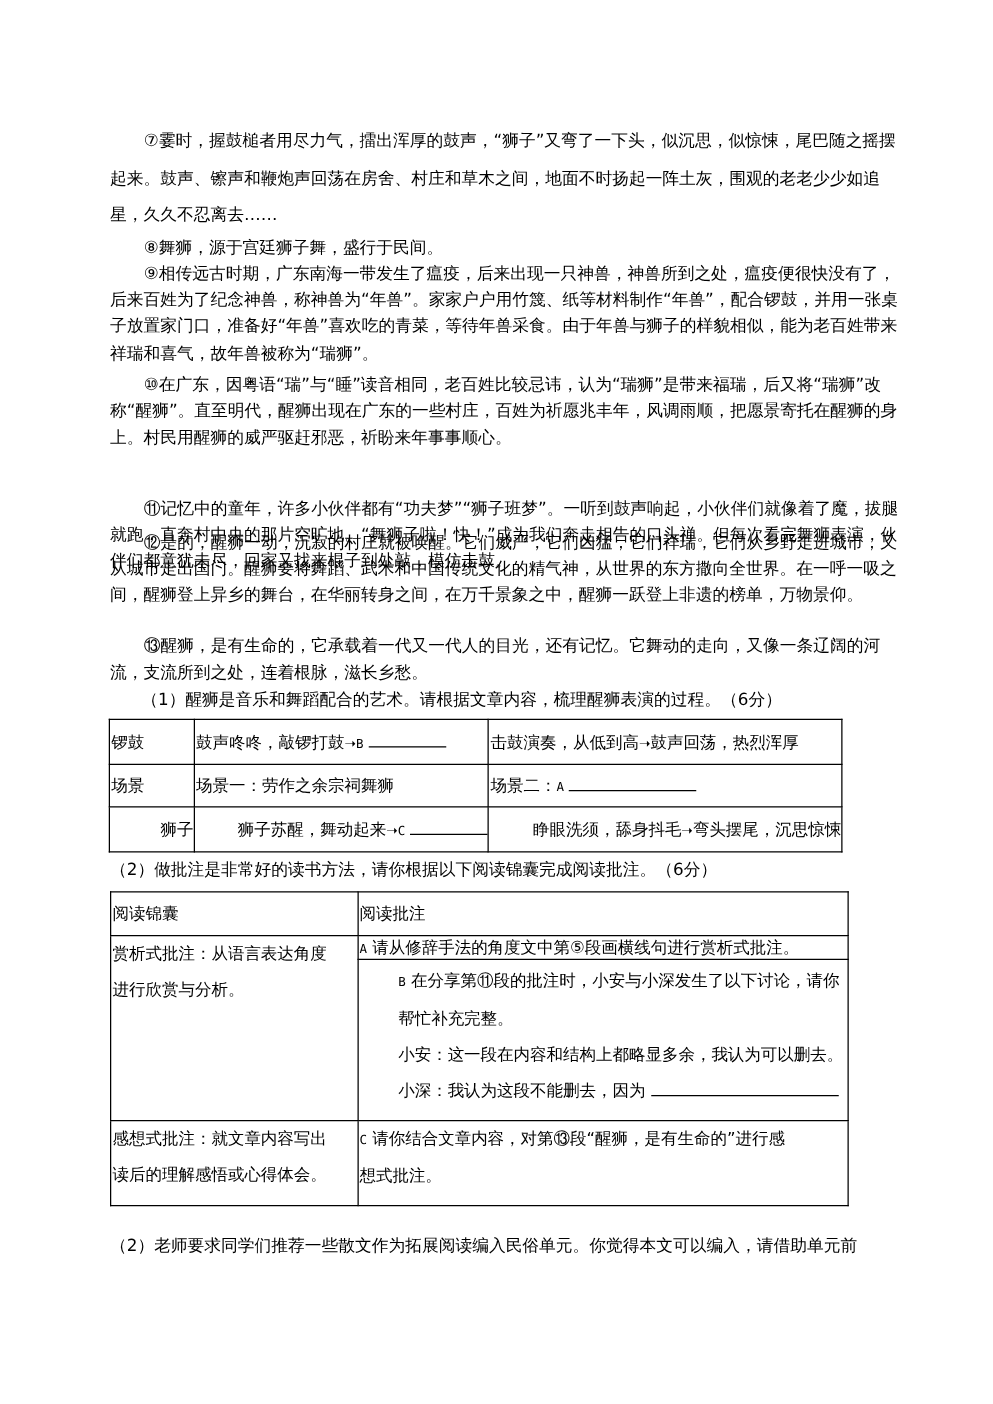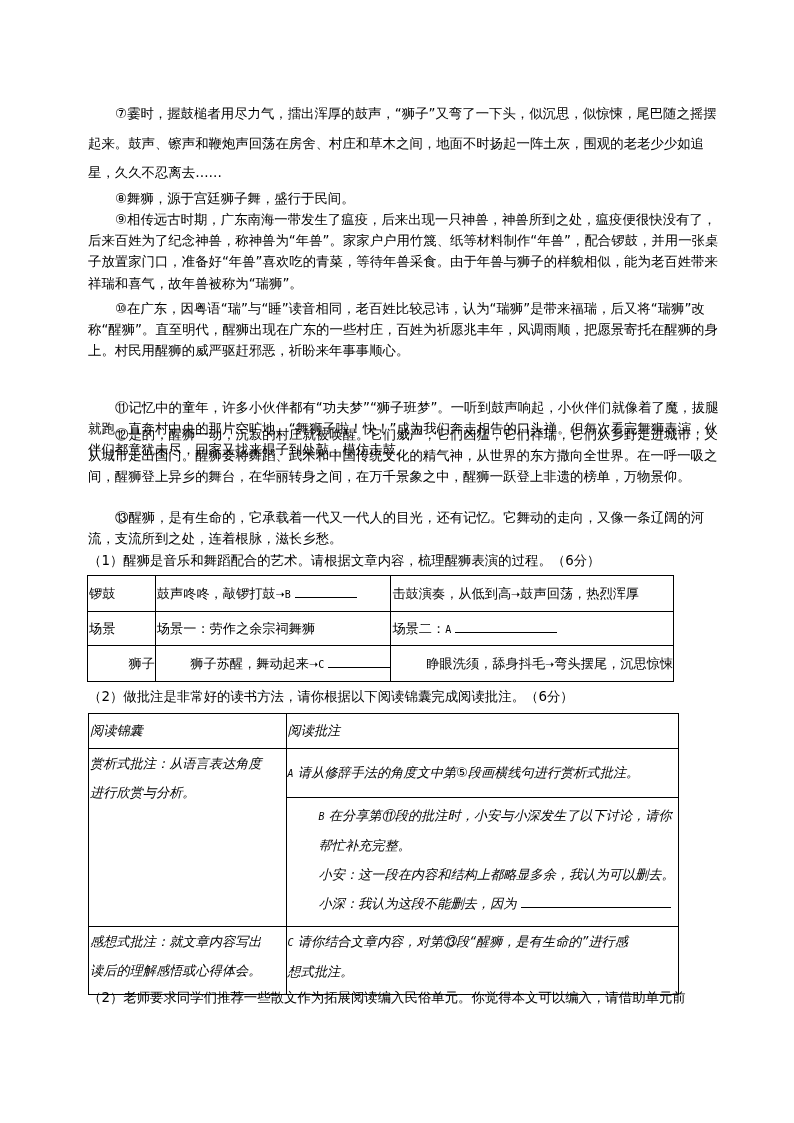--- a/index.html
+++ b/index.html
@@ -11,35 +11,35 @@
   .p { position: absolute; left: 88px; width: 640px; margin: 0; }
   .indent { text-indent: 27px; }
   .l30 { line-height: 29.5px; }
   .l21 { line-height: 21.2px; }
   .q { position: absolute; left: 88px; margin: 0; line-height: 20px; }
   table { position: absolute; border-collapse: collapse; }
   td { border: 1px solid #000; padding: 0 0 0 1px; vertical-align: middle; font-size: 13.2px; }
   .blank { display: inline-block; border-bottom: 1px solid #000; height: 12px; vertical-align: baseline; }
   .letter { font-family: "DejaVu Sans Mono", monospace; font-size: 10px; }
   .arrow { font-size: 11px; }
-  .t2 td { vertical-align: top; font-style: italic; }
+  .t2 td { vertical-align: top; }
   .t2 .ln { line-height: 29px; }
 </style>
 </head>
 <body>
 
 <p class="p indent l30" style="top:99px;">⑦霎时，握鼓槌者用尽力气，擂出浑厚的鼓声，“狮子”又弯了一下头，似沉思，似惊悚，尾巴随之摇摆起来。鼓声、镲声和鞭炮声回荡在房舍、村庄和草木之间，地面不时扬起一阵土灰，围观的老老少少如追星，久久不忍离去……</p>
 <p class="p indent l21" style="top:188px;">⑧舞狮，源于宫廷狮子舞，盛行于民间。</p>
 <p class="p indent l21" style="top:209px;">⑨相传远古时期，广东南海一带发生了瘟疫，后来出现一只神兽，神兽所到之处，瘟疫便很快没有了，后来百姓为了纪念神兽，称神兽为“年兽”。家家户户用竹篾、纸等材料制作“年兽”，配合锣鼓，并用一张桌子放置家门口，准备好“年兽”喜欢吃的青菜，等待年兽采食。由于年兽与狮子的样貌相似，能为老百姓带来祥瑞和喜气，故年兽被称为“瑞狮”。</p>
 <p class="p indent l21" style="top:298px;">⑩在广东，因粤语“瑞”与“睡”读音相同，老百姓比较忌讳，认为“瑞狮”是带来福瑞，后又将“瑞狮”改称“醒狮”。直至明代，醒狮出现在广东的一些村庄，百姓为祈愿兆丰年，风调雨顺，把愿景寄托在醒狮的身上。村民用醒狮的威严驱赶邪恶，祈盼来年事事顺心。</p>
 <p class="p indent l21" style="top:361px;margin-top:36px;">⑪记忆中的童年，许多小伙伴都有“功夫梦”“狮子班梦”。一听到鼓声响起，小伙伴们就像着了魔，拔腿就跑，直奔村中央的那片空旷地。“舞狮子啦！快！”成为我们奔走相告的口头禅。但每次看完舞狮表演，伙伴们都意犹未尽，回家又找来棍子到处敲，模仿击鼓。</p>
 <p class="p indent l21" style="top:424px;">⑫是的，醒狮一动，沉寂的村庄就被唤醒。它们威严，它们凶猛，它们祥瑞，它们从乡野走进城市，又从城市走出国门。醒狮要将舞蹈、武术和中国传统文化的精气神，从世界的东方撒向全世界。在一呼一吸之间，醒狮登上异乡的舞台，在华丽转身之间，在万千景象之中，醒狮一跃登上非遗的榜单，万物景仰。</p>
 <p class="p indent l21" style="top:507px;">⑬醒狮，是有生命的，它承载着一代又一代人的目光，还有记忆。它舞动的走向，又像一条辽阔的河流，支流所到之处，连着根脉，滋长乡愁。</p>
 
-<p class="q" style="top:551px;">（1）醒狮是音乐和舞蹈配合的艺术。请根据文章内容，梳理醒狮表演的过程。（6分）</p>
+<p class="q" style="top:551px;margin-left:25px;">（1）醒狮是音乐和舞蹈配合的艺术。请根据文章内容，梳理醒狮表演的过程。（6分）</p>
 
 <table style="left:87px; top:575px; width:587px;">
   <colgroup>
       <col style="width:68px">
       <col style="width:236px">
       <col style="width:283px">
     </colgroup>
   <tbody>
       <tr style="height:36px;">
     <td>锣鼓</td>
@@ -77,21 +77,21 @@
 <table class="t2" style="left:88px; top:713px; width:591px;">
   <colgroup>
       <col style="width:198px">
       <col style="width:393px">
     </colgroup>
   <tbody>
       <tr style="height:35px;">
     <td style="vertical-align:middle;">阅读锦囊</td>
     <td style="vertical-align:middle;">阅读批注</td>
   </tr>
-  <tr style="height:49px;">
+  <tr style="height:19px;">
     <td rowspan="2" class="ln">
       <div>赏析式批注：从语言表达角度</div>
       <div>进行欣赏与分析。</div>
     </td>
     <td style="vertical-align:middle;">
       <span class="letter">A</span>
       <span>请从修辞手法的角度文中第⑤段画横线句进行赏析式批注。</span>
     </td>
   </tr>
   <tr style="height:129px;">

